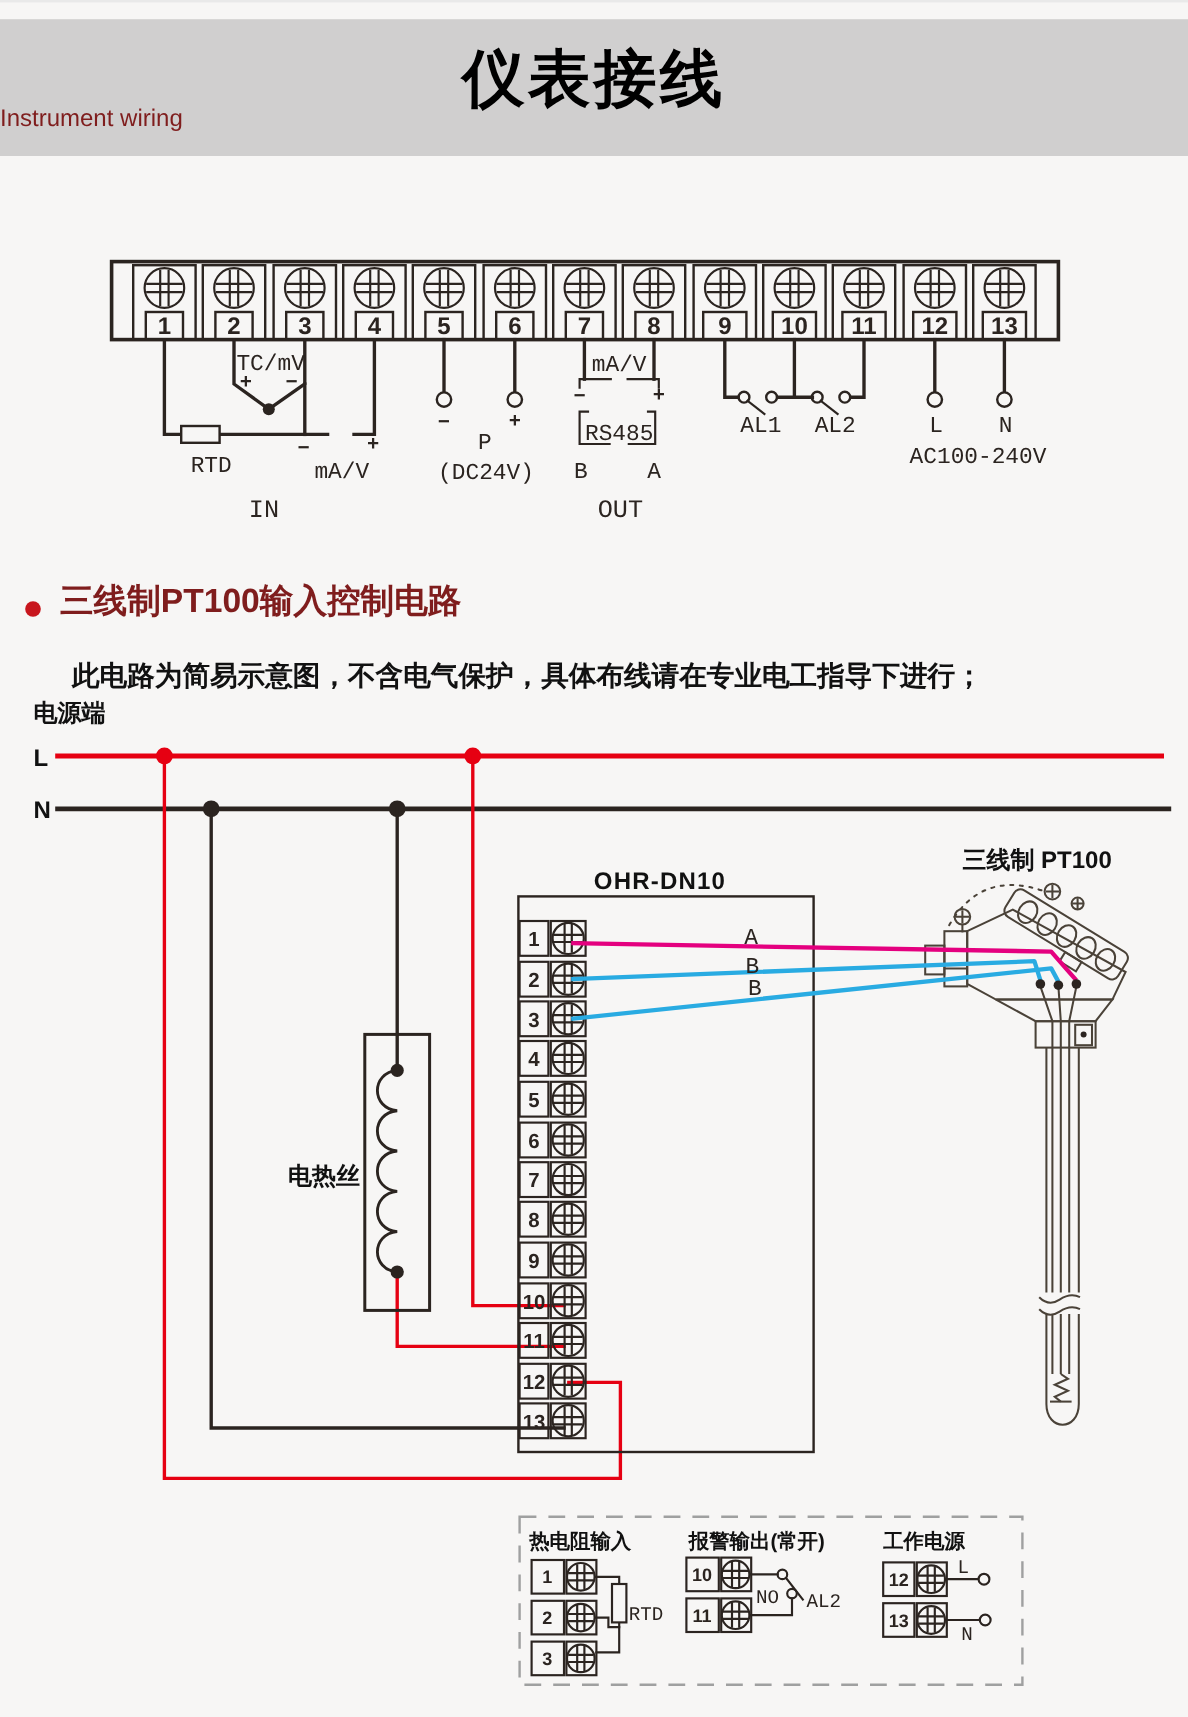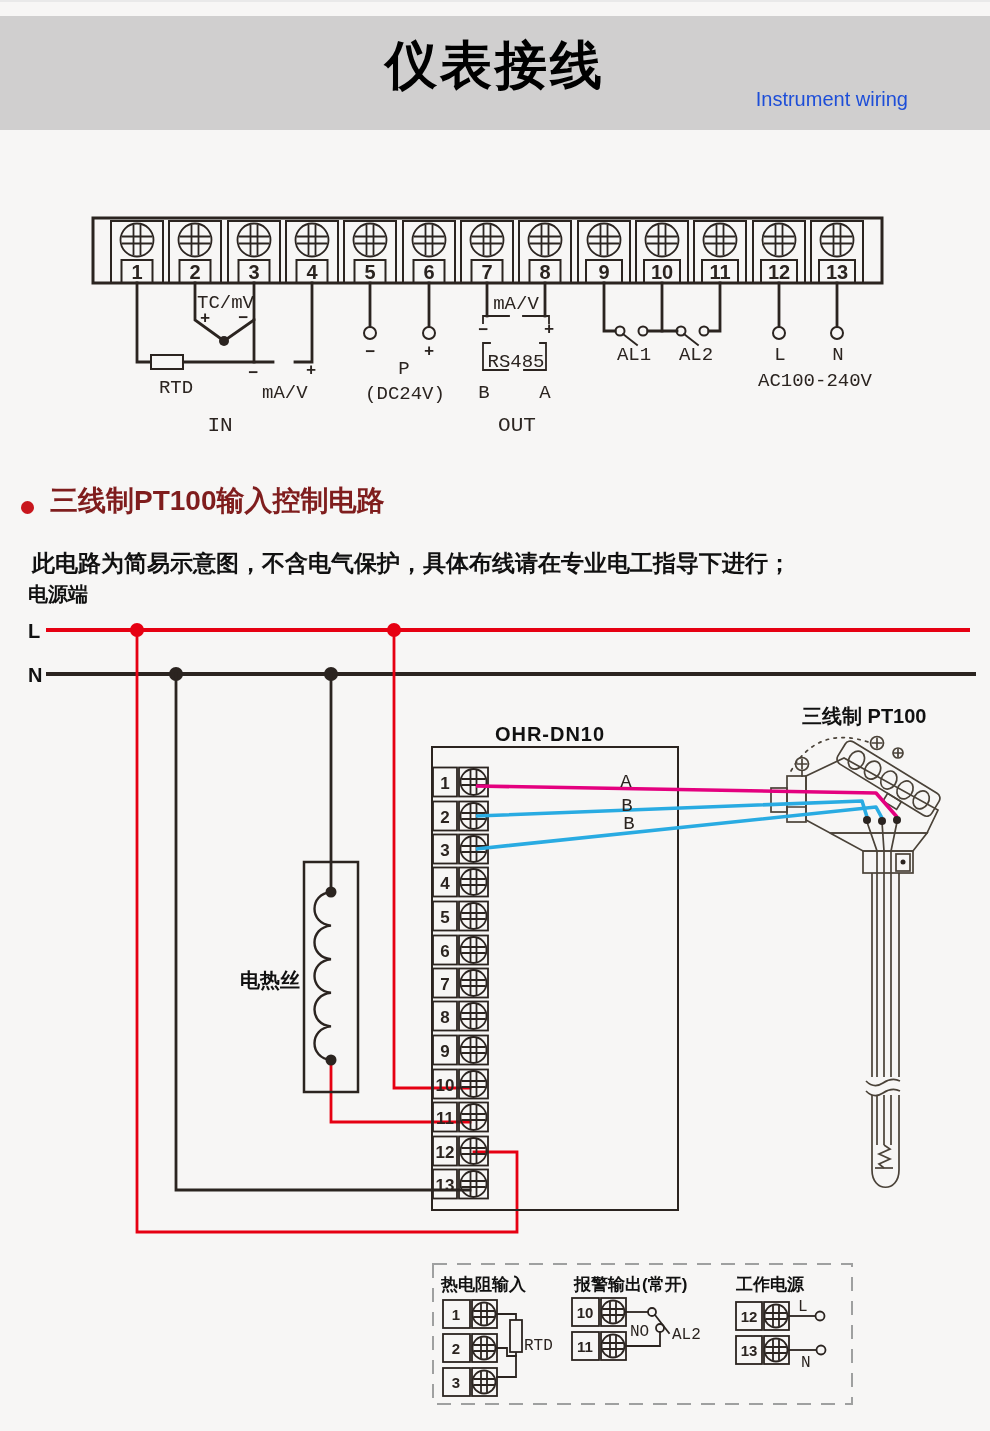--- a/index.html
+++ b/index.html
@@ -2,26 +2,26 @@
 <html><head>
 <meta charset="utf-8">
 <style>
   html,body{margin:0;padding:0;}
   body{width:990px;height:1431px;position:relative;background:#f7f6f5;overflow:hidden;
        font-family:"Liberation Sans",sans-serif;}
   .topstrip{position:absolute;left:0;top:0;width:990px;height:2px;background:#e9e9e9;}
   .band{position:absolute;left:0;top:16px;width:990px;height:114px;background:#d0cfcf;}
   .hdr-title{position:absolute;left:0;top:31px;width:990px;text-align:center;
              font-size:52px;font-weight:bold;color:#000000;letter-spacing:3px;}
-  .hdr-sub{position:absolute;left:0;top:88px;width:908px;text-align:right;
-           font-size:20px;color:#1d4ed8;}
+  .hdr-sub{position:absolute;left:0;top:88px;width:908px;text-align:left;
+           font-size:20px;color:#7f1d1d;}
   .bullet{position:absolute;left:21px;top:501px;width:13px;height:13px;border-radius:50%;
           background:#c8161d;}
   .sec-title{position:absolute;left:50px;top:482px;font-size:28px;font-weight:bold;color:#7f1d1d;}
-  .sec-note{position:absolute;left:32px;top:548px;font-size:23px;font-weight:bold;color:#111;}
+  .sec-note{position:absolute;left:60px;top:548px;font-size:23px;font-weight:bold;color:#111;}
   svg{position:absolute;left:0;top:0;}
   .u{fill:none;stroke:#2b2420;stroke-width:2;}
   .outer{fill:none;stroke:#2b2420;stroke-width:3;}
   .ln{fill:none;stroke:#2b2420;stroke-width:2.8;stroke-linecap:square;}
   .lnthin{fill:none;stroke:#2b2420;stroke-width:1.8;stroke-linecap:square;}
   .rail{fill:none;stroke-width:4;stroke-linecap:square;}
   .railL{stroke:#e60012;}
   .railN{stroke:#2b2420;}
   .redw{fill:none;stroke:#e60012;stroke-width:2.8;stroke-linecap:square;}
   .sc{stroke:#2b2420;fill:none;stroke-width:1.8;}

